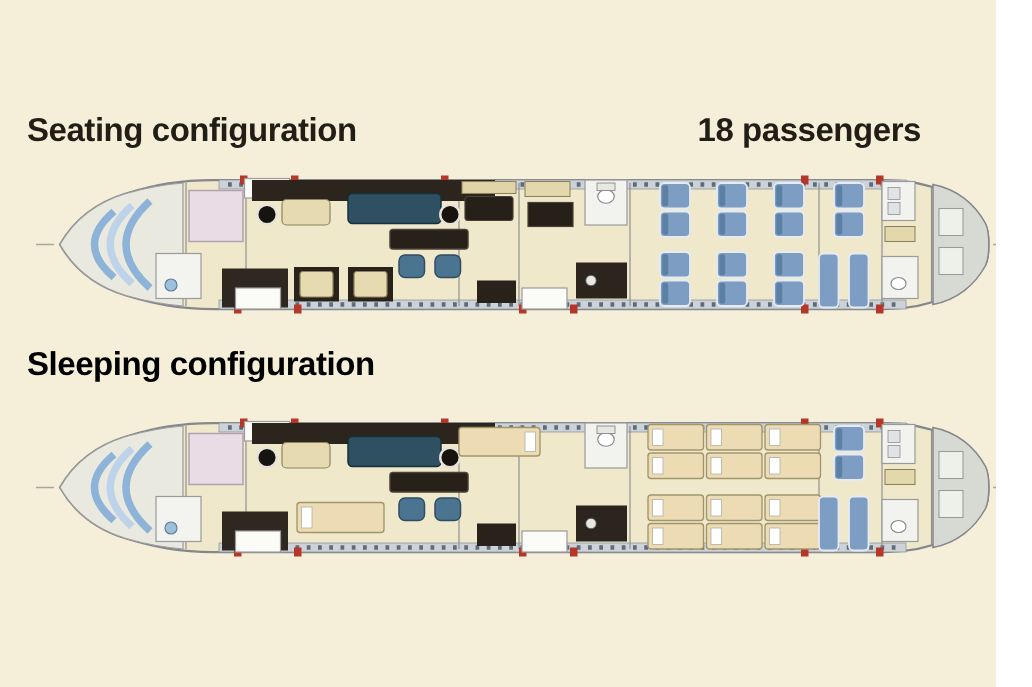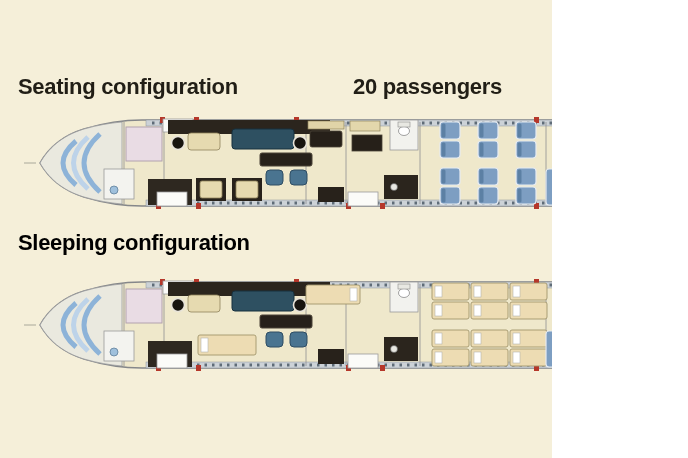--- a/index.html
+++ b/index.html
@@ -1,18 +1,18 @@
 <!DOCTYPE html>
 <html><head>
 <meta charset="utf-8">
 <style>
   html,body{margin:0;padding:0;}
   .page{
     position:relative;
-    width:552px;height:458px;
+    width:664px;height:458px;
     overflow:hidden;
     font-family:"Liberation Sans", sans-serif;
   }
   .title{
     position:absolute;
     font-weight:700;
     font-size:22px;
     letter-spacing:-0.3px;
     white-space:nowrap;
   }
@@ -215,15 +215,15 @@
         <rect x="592" y="-38" width="8" height="8" fill="#dfe3e6" stroke="#8a8a8a" stroke-width="0.5"></rect>
         <rect x="592" y="-28" width="8" height="8" fill="#dfe3e6" stroke="#8a8a8a" stroke-width="0.5"></rect>
         <rect x="590" y="-12" width="20" height="10" fill="#e3d7ac" stroke="#8f835c" stroke-width="0.7"></rect>
         <rect x="588" y="8" width="24" height="28" fill="#f2f2ee" stroke="#9a9a9a" stroke-width="0.8"></rect>
         <ellipse cx="599" cy="26" rx="5" ry="4" fill="#ffffff" stroke="#8a8a8a" stroke-width="0.8"></ellipse>
         <rect x="626" y="-24" width="16" height="18" fill="#eef0ea" stroke="#9a9a9a" stroke-width="0.7"></rect>
         <rect x="626" y="2" width="16" height="18" fill="#eef0ea" stroke="#9a9a9a" stroke-width="0.7"></rect>
       </g>
     </svg>
   <div class="title t-seating" style="color: rgb(33, 30, 22);">Seating configuration</div>
-  <div class="title t-passengers" style="color: rgb(33, 30, 22);">20 passengers</div>
+  <div class="title t-passengers" style="color: rgb(33, 30, 22);">18 passengers</div>
   <div class="title t-sleeping" style="color: #000000;">Sleeping configuration</div>
 </div>
 
 </body></html>

